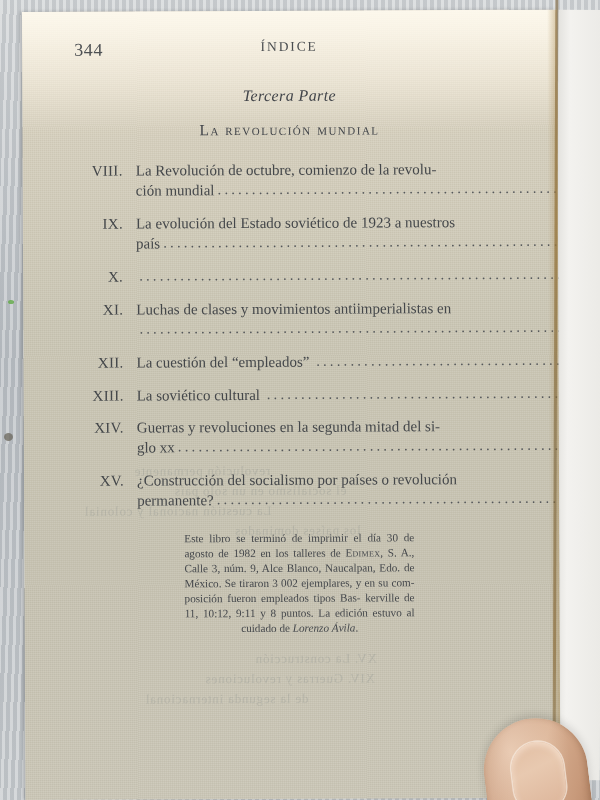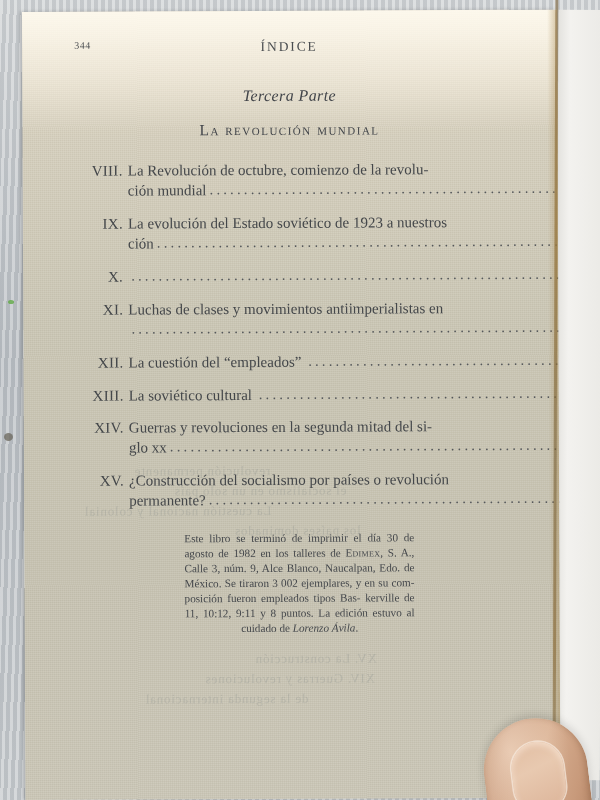--- a/index.html
+++ b/index.html
@@ -110,21 +110,21 @@
 
   .running-head {
     position: relative;
     height: 22px;
     margin-bottom: 26px;
   }
   .folio {
     position: absolute;
     left: 0;
     top: 0;
-    font-size: 10px;
+    font-size: 18px;
     letter-spacing: 0.6px;
     color: #4d5053;
   }
   .head-title {
     text-align: center;
     font-size: 13.5px;
     letter-spacing: 1.9px;
     color: #4a4d50;
   }
 
@@ -151,21 +151,21 @@
   .toc-entry {
     display: flex;
     align-items: flex-start;
     margin-bottom: 13px;
     font-size: 15px;
     line-height: 1.33;
   }
   .toc-num {
     flex: 0 0 48px;
     text-align: right;
-    padding-right: 5px;
+    padding-right: 13px;
     white-space: nowrap;
     letter-spacing: 0.3px;
   }
   .toc-body {
     flex: 1 1 auto;
     position: relative;
   }
   .toc-title {
     display: block;
     text-align: justify;
@@ -311,21 +311,21 @@
 
             </span>
           </span>
         </div>
 
         <div class="toc-entry">
           <span class="toc-num">IX.</span>
           <span class="toc-body">
             <span class="toc-title">La evolución del Estado soviético de 1923 a nuestros</span>
             <span class="toc-lastline">
-              <span class="tail">ción</span>
+              <span class="tail">país</span>
               <span class="toc-dots">...................................................................................</span>
 
             </span>
           </span>
         </div>
 
         <div class="toc-entry">
           <span class="toc-num">X.</span>
           <span class="toc-body">
             <span class="toc-lastline">

